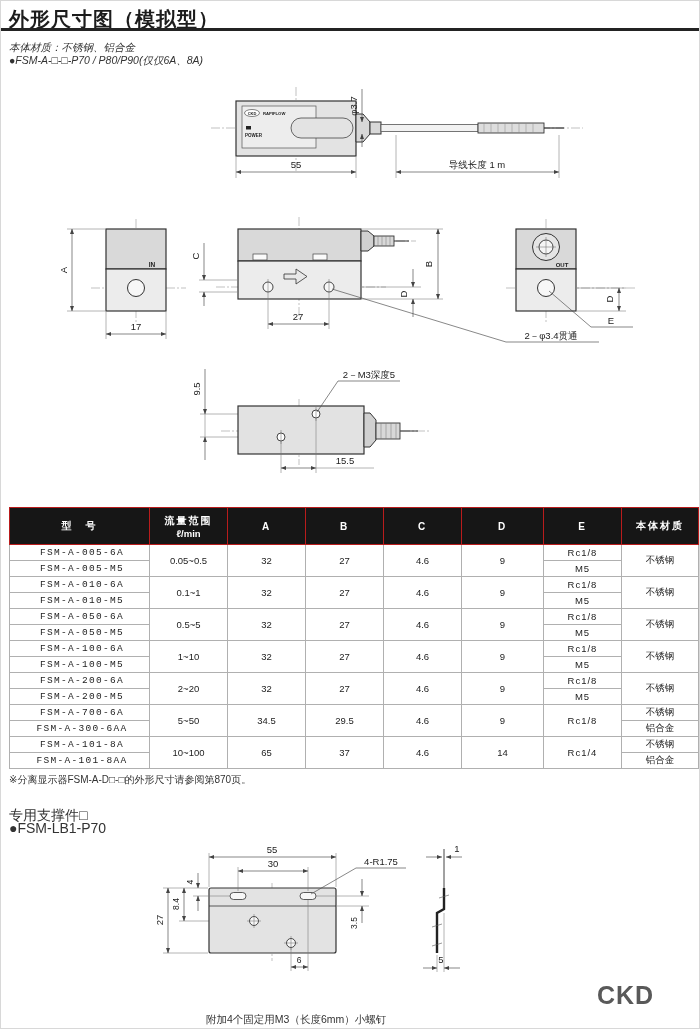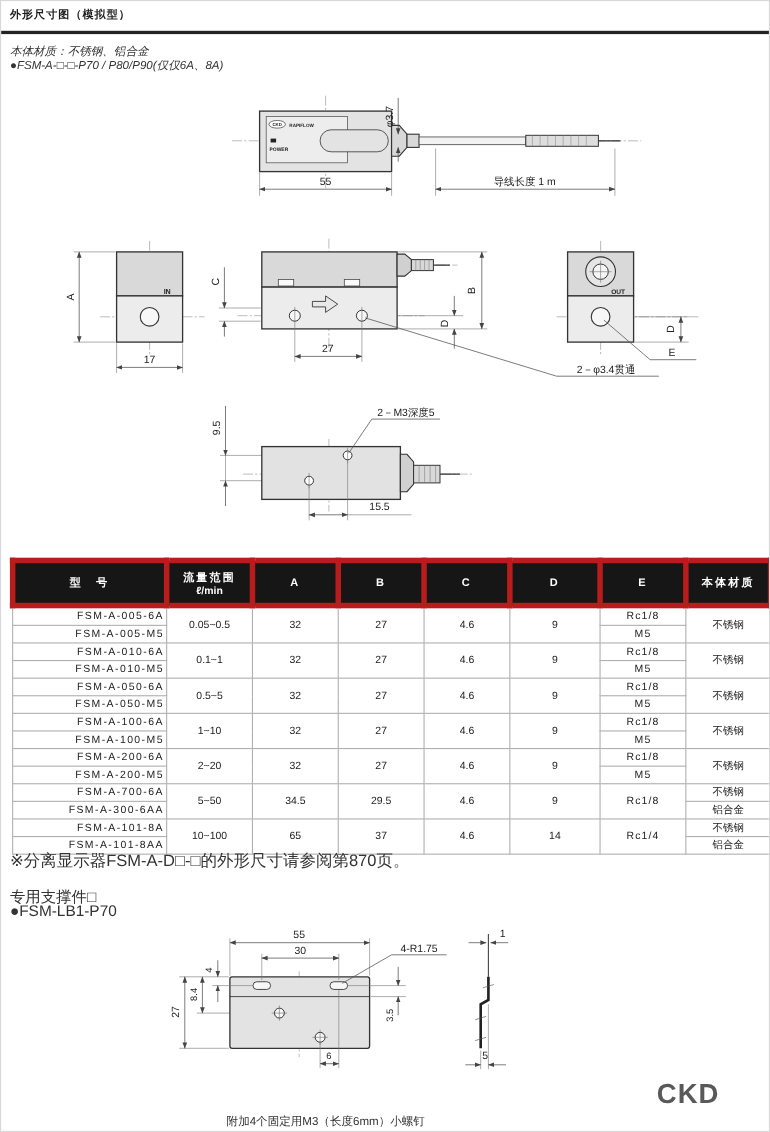--- a/index.html
+++ b/index.html
@@ -2,36 +2,36 @@
 <html><head>
 <meta charset="utf-8">
 <style>
   html,body{margin:0;padding:0;}
   body{
     width:700px;height:1029px;position:relative;background:#ffffff;
     font-family:"Liberation Sans","DejaVu Sans",sans-serif;color:#222;
     overflow:hidden;border:1px solid #d8d8d8;box-sizing:border-box;
   }
   .abs{position:absolute;}
-  .page-title{left:8px;top:5px;font-size:10px;font-weight:600;color:#1c1c1c;letter-spacing:1px;}
+  .page-title{left:8px;top:5px;font-size:20px;font-weight:600;color:#1c1c1c;letter-spacing:1px;}
   .title-rule{left:0;top:27px;width:700px;height:2.5px;background:#232323;}
   .intro{font-size:10.5px;color:#333;line-height:13px;font-style:italic;}
-  .note-line{font-size:15px;color:#333;}
+  .note-line{font-size:10px;color:#333;}
   .sec-title{font-size:14px;color:#333;line-height:13px;}
   .footnote{font-size:10.5px;color:#333;}
   .ckd-logo{font-size:25px;font-weight:800;color:#595959;letter-spacing:1px;font-family:"Liberation Sans",sans-serif;}
   
   table.dim{border-collapse:collapse;table-layout:fixed;width:689px;font-size:9.5px;color:#222;}
   table.dim th{
-    background:#161616;color:#fff;font-weight:bold;border:5px solid #b91c1c;
+    background:#161616;color:#fff;font-weight:bold;border:1px solid #b91c1c;
     height:36px;padding:0;font-size:10px;letter-spacing:2px;
   }
   table.dim th .sub{display:block;letter-spacing:0;font-size:9.5px;}
   table.dim td{border:1px solid #b0b0b0;height:15px;padding:0 2px;text-align:center;background:#fff;}
-  table.dim td.model{text-align:right;padding-left:7px;letter-spacing:1.3px;}
+  table.dim td.model{text-align:center;padding-left:7px;letter-spacing:1.3px;font-family:Liberation Mono, monospace;}
   table.dim td.ecol{letter-spacing:1px;}
   table.dim tr.g td{border-top:1.6px solid #3a3a3a;}
   table.dim{border:1.6px solid #333;}
   
   svg text{font-family:"Liberation Sans","DejaVu Sans",sans-serif;fill:#222;}
   .dimtext{font-size:9.5px;}
   .dimtext-s{font-size:8.5px;}
   .tinytext{font-weight:bold;}
   .dim{stroke:#555;stroke-width:0.7;fill:none;}
   .ext{stroke:#777;stroke-width:0.55;fill:none;}

